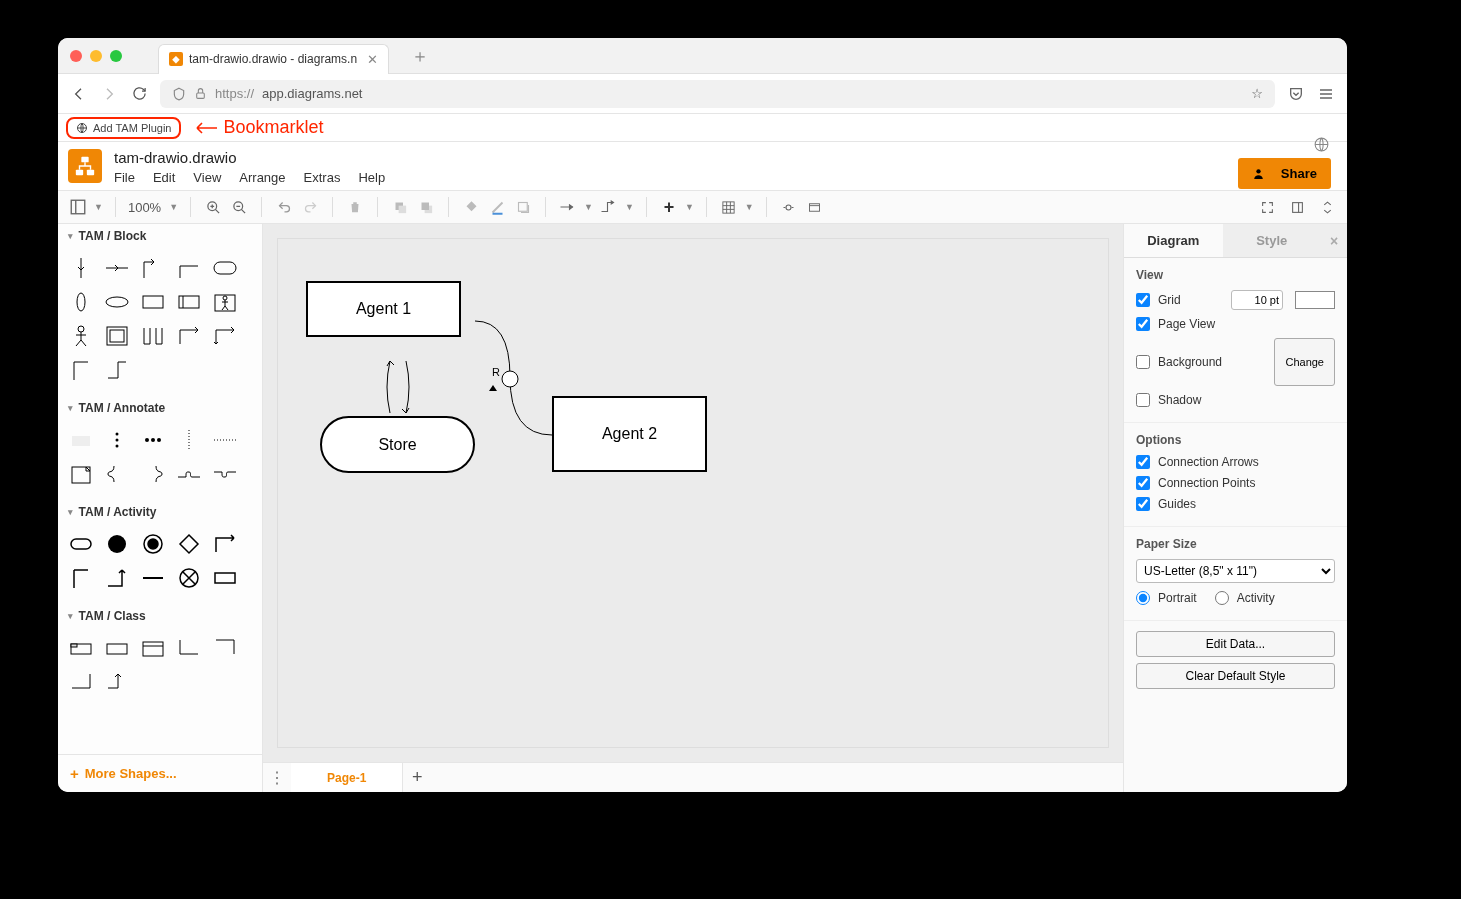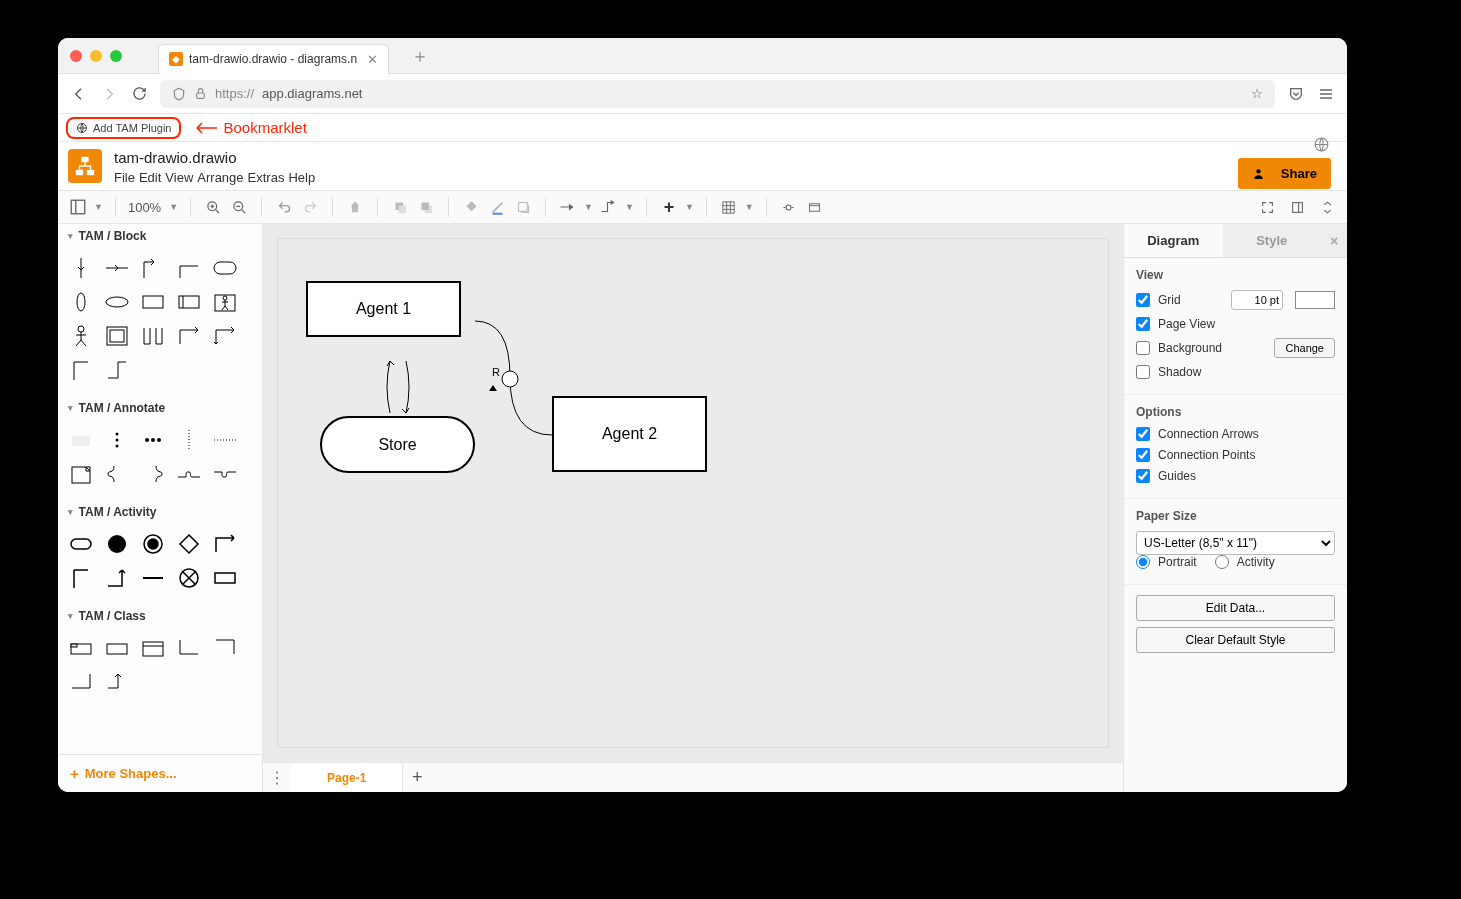--- a/index.html
+++ b/index.html
@@ -13,26 +13,26 @@
   .fav{width:14px;height:14px;background:#f08705;border-radius:2px;position:relative;display:flex;align-items:center;justify-content:center;color:#fff;font-size:9px;font-weight:bold}
   .closex{color:#888;font-size:13px;cursor:pointer;margin-left:4px}
   .plus{color:#888;font-size:18px;margin-left:16px;cursor:pointer}
   .urlbar{height:40px;display:flex;align-items:center;gap:12px;padding:0 12px;border-bottom:1px solid #e5e5e5}
   .navbtn{width:18px;height:18px;color:#555;display:flex;align-items:center;justify-content:center;cursor:pointer}
   .navbtn.dis{color:#bbb}
   .url{flex:1;height:28px;background:#f1f1f1;border-radius:6px;display:flex;align-items:center;gap:8px;padding:0 12px;font-size:13px;color:#555}
   .url .gray{color:#888}
   .bmrow{height:28px;display:flex;align-items:center;padding-left:8px;gap:12px;border-bottom:1px solid #e5e5e5;position:relative}
   .bmbtn{display:flex;align-items:center;gap:5px;font-size:11px;color:#444;border:2px solid #ff2600;border-radius:8px;padding:3px 8px;cursor:pointer}
-  .arrow-ann{color:#ff2600;font-size:15px;display:flex;align-items:center;gap:6px}
+  .arrow-ann{color:#ff2600;font-size:18px;display:flex;align-items:center;gap:6px}
   .apphdr{height:48px;display:flex;align-items:center;padding-left:10px;gap:12px;position:relative}
   .applogo{width:34px;height:34px;background:#f08705;border-radius:4px;display:flex;align-items:center;justify-content:center}
   .titleblock{display:flex;flex-direction:column;gap:2px;position:relative;top:1px}
   .fname{font-size:15px;color:#222}
-  .menus{display:flex;gap:4px;font-size:13px;color:#333;margin-top:2px}
+  .menus{display:flex;gap:18px;font-size:13px;color:#333;margin-top:2px}
   .menus span{cursor:pointer}
   .sharebtn{position:absolute;right:16px;top:16px;background:#f08705;color:#000;font-size:13px;font-weight:600;padding:8px 14px;border-radius:3px;display:flex;align-items:center;gap:16px;cursor:pointer}
   .globeicon{position:absolute;right:16px;top:-6px;width:18px;height:18px;color:#888}
   .toolbar{height:34px;border-top:1px solid #e5e5e5;border-bottom:1px solid #e5e5e5;display:flex;align-items:center;padding:0 10px;gap:6px;background:#fafafa;font-size:13px;color:#555}
   .tbtn{width:20px;height:20px;display:flex;align-items:center;justify-content:center;cursor:pointer;color:#666}
   .tsep{width:1px;height:20px;background:#ddd;margin:0 6px}
   .zoom{display:flex;align-items:center;gap:8px;color:#555}
   .main{flex:1;display:flex;overflow:hidden}
   .sidebar{width:205px;border-right:1px solid #e5e5e5;display:flex;flex-direction:column;background:#fdfdfd}
   .sbgroup{font-size:12px;font-weight:600;color:#333;padding:5px 10px;display:flex;align-items:center;gap:6px;cursor:pointer}
@@ -49,21 +49,21 @@
   .rtabs{display:flex;border-bottom:1px solid #ddd;height:34px}
   .rtab{flex:1;display:flex;align-items:center;justify-content:center;font-weight:600;color:#333;cursor:pointer}
   .rtab.inactive{background:#eee;color:#999}
   .rtab.close{flex:0 0 26px;background:#eee;color:#aaa;font-size:14px}
   .rsection{padding:10px 12px 8px;border-bottom:1px solid #eee}
   .rsecname{font-weight:600;margin-bottom:8px;font-size:12px;color:#555}
   .rrow{display:flex;align-items:center;gap:8px;margin-bottom:7px;font-size:12px}
   .rrow input[type=checkbox],.rrow input[type=radio]{accent-color:#0a84ff;width:14px;height:14px}
   .numspin{width:52px;height:20px;font-size:11px;border:1px solid #bbb;border-radius:3px;text-align:right;padding:0 3px}
   .swatch{width:40px;height:18px;border:1px solid #888;background:#fff;margin-left:auto}
-  .smallbtn{border:1px solid #aaa;background:#f5f5f5;font-size:11px;padding:3px 10px;border-radius:3px;cursor:pointer}
+  .smallbtn{border:1px solid #aaa;background:#f5f5f5;font-size:11px;padding:17px 10px;border-radius:3px;cursor:pointer}
   .widebtn{display:block;width:100%;border:1px solid #aaa;background:#f6f6f6;font-size:12px;padding:5px 0;border-radius:3px;margin-bottom:6px;cursor:pointer;text-align:center}
   select.paper{width:100%;font-size:12px;padding:3px;border:1px solid #bbb;border-radius:3px;background:#fff}
   .pgtabs{height:30px;border-top:1px solid #e5e5e5;display:flex;align-items:center;background:#fafafa;font-size:12px}
   .pgmenu{width:28px;text-align:center;color:#777;cursor:pointer;font-size:16px}
   .pgtab{padding:0 36px;height:100%;display:flex;align-items:center;background:#fff;border-right:1px solid #e5e5e5;color:#f08705;font-weight:600;cursor:pointer}
   .pgadd{width:28px;text-align:center;font-size:18px;color:#555;cursor:pointer}
   .rightools{position:absolute;right:10px;display:flex;gap:10px;color:#666}
 </style>
 </head>
 <body>
@@ -632,21 +632,21 @@
             <span>Connection Points</span>
           </div>
         <div class="rrow">
             <input type="checkbox" checked="" style="">
             <span>Guides</span>
           </div>
       </div>
       <div class="rsection">
         <div class="rsecname">Paper Size</div>
         <select class="paper"><option>US-Letter (8,5" x 11")</option></select>
-        <div class="rrow" style="margin-top:0">
+        <div class="rrow" style="margin-top:8px">
           <input type="radio" checked="" style="">
             <span>Portrait</span>
           <input type="radio" style="margin-left: 10px;">
             <span>Activity</span>
         </div>
       </div>
       <div class="rsection" style="border-bottom:none">
         <button class="widebtn">Edit Data...</button>
         <button class="widebtn">Clear Default Style</button>
       </div>

